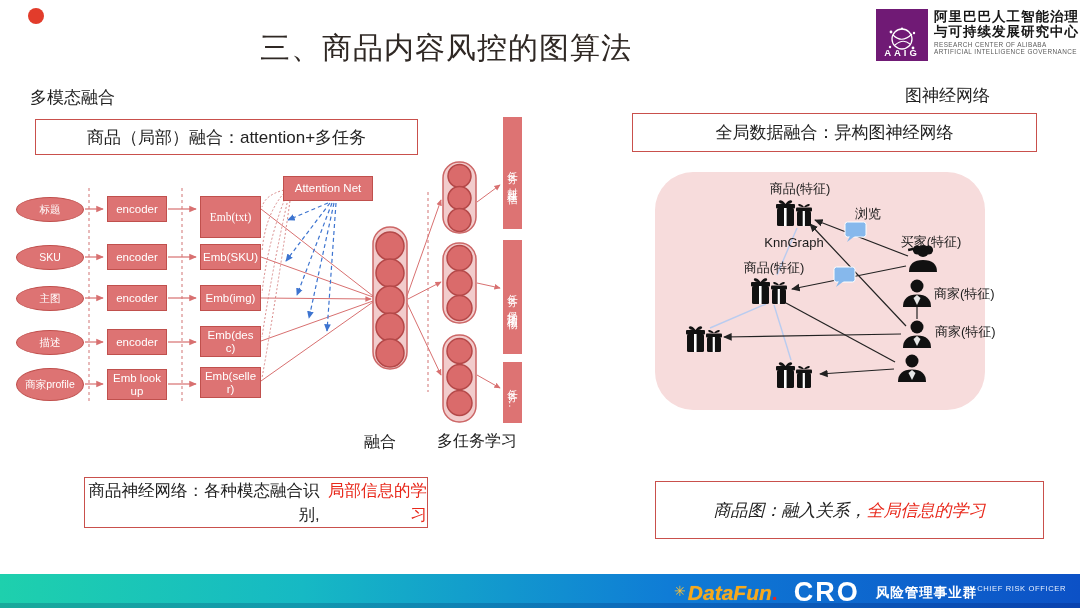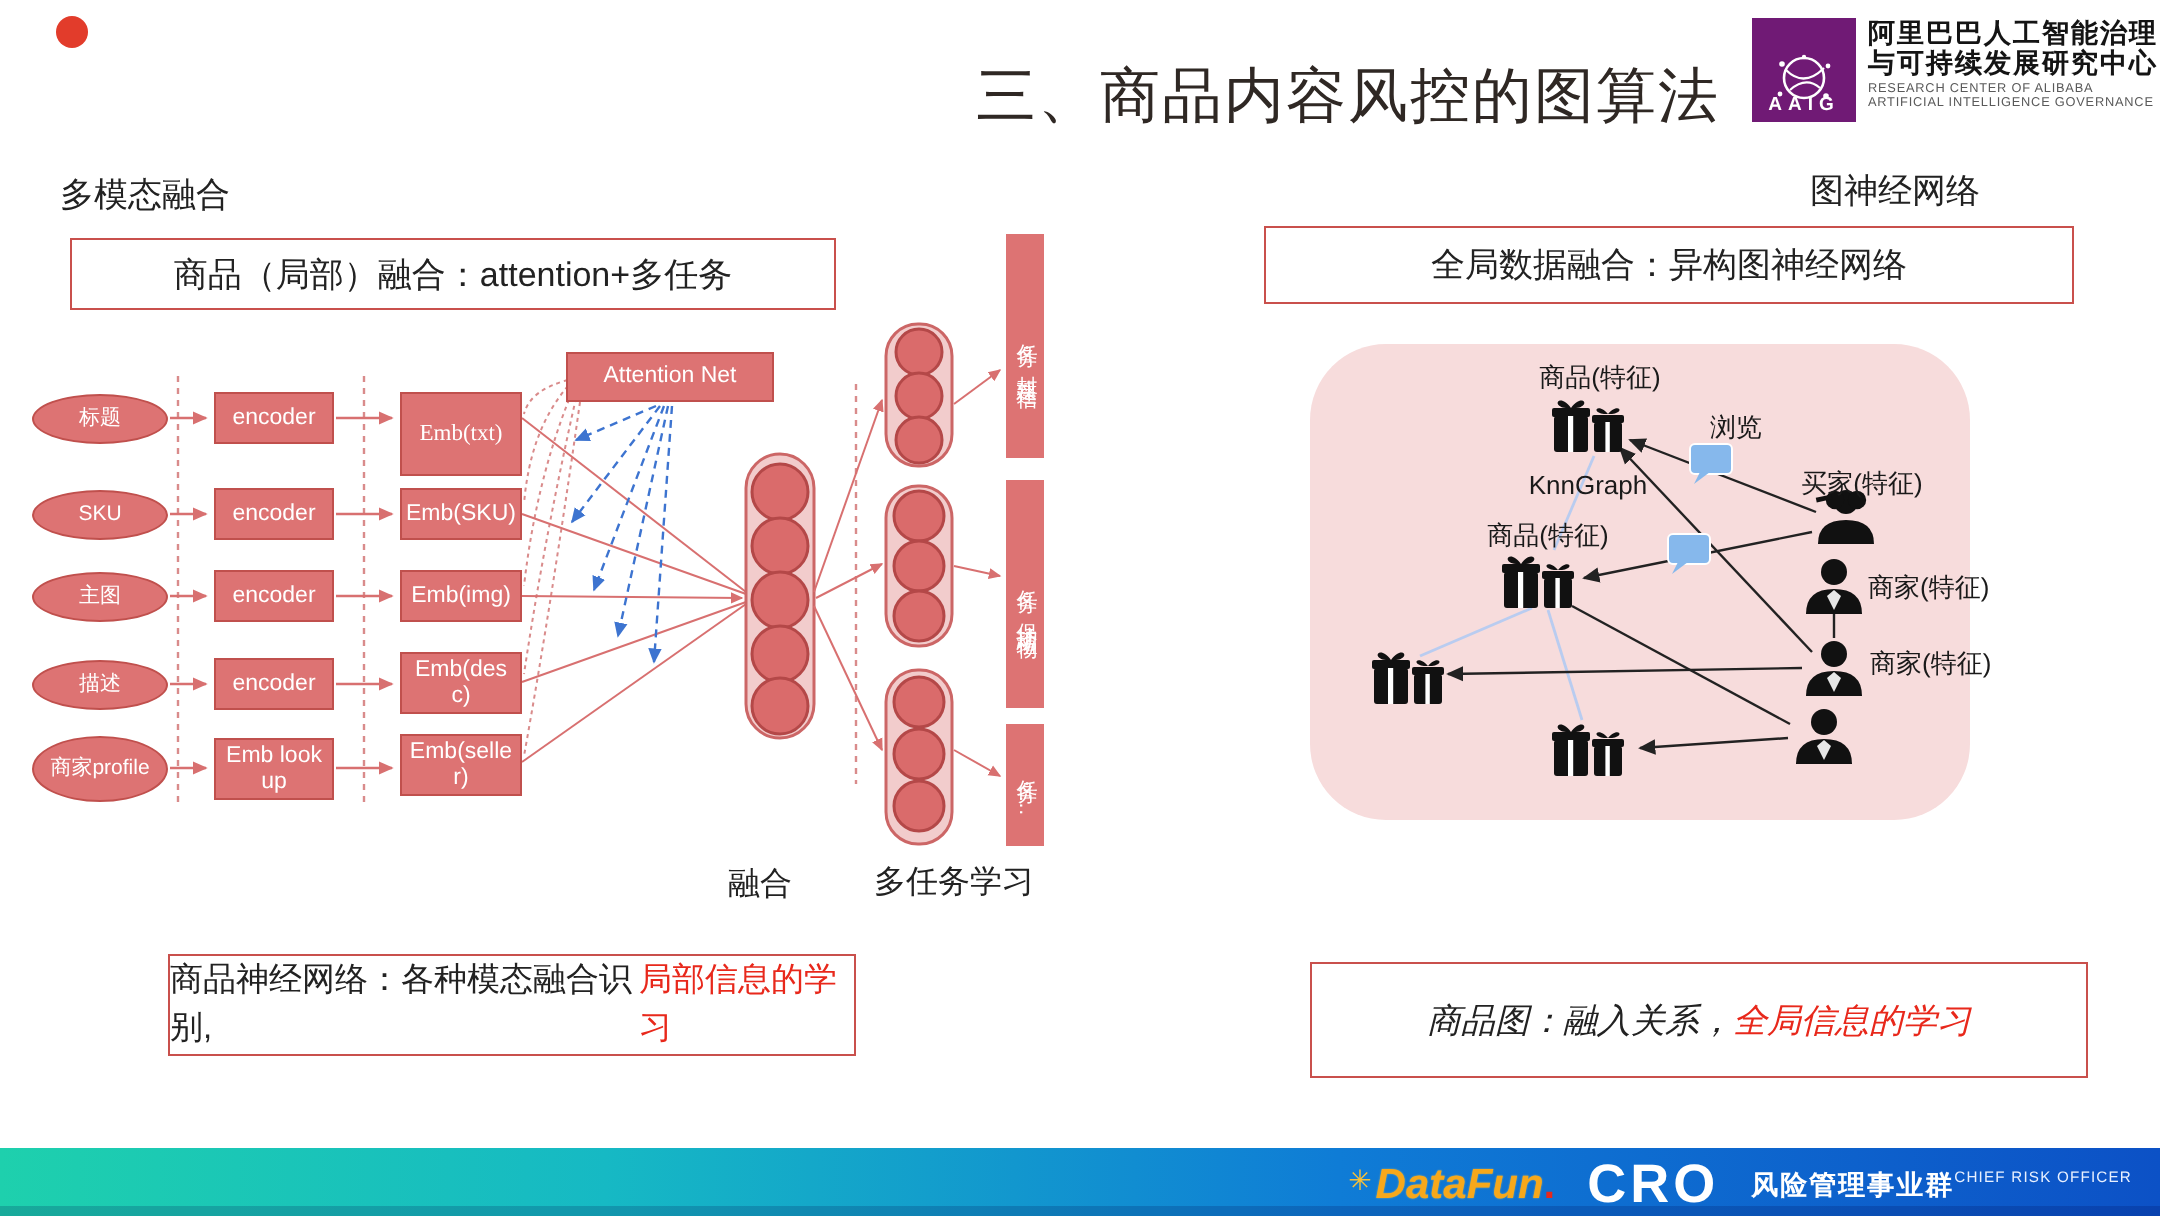--- a/index.html
+++ b/index.html
@@ -1,34 +1,34 @@
 <!DOCTYPE html>
 <html><head>
 <meta charset="utf-8">
 <style>
   html,body{margin:0;padding:0;background:#888;}
   .slide{position:relative;width:1080px;height:608px;background:#ffffff;overflow:hidden;
          font-family:"Liberation Sans","DejaVu Sans",sans-serif;}
   
   .accent-dot{position:absolute;left:28px;top:8px;width:16px;height:16px;border-radius:50%;background:#e23c2b;}
-  .slide-title{position:absolute;left:260px;top:28px;width:600px;text-align:right;
+  .slide-title{position:absolute;left:260px;top:28px;width:600px;text-align:left;
                font-size:30px;letter-spacing:1px;color:#2f2824;font-weight:400;}
   .logo{position:absolute;left:876px;top:9px;display:flex;gap:6px;align-items:flex-start;}
   .logo-box{width:52px;height:52px;background:#701a75;display:flex;flex-direction:column;
             align-items:center;justify-content:flex-end;padding-bottom:3px;box-sizing:border-box;}
   .logo-abbr{color:#fff;font-size:9.5px;font-weight:700;letter-spacing:3px;}
   .logo-text{display:flex;flex-direction:column;line-height:1.12;}
   .logo-cn{font-size:13.5px;font-weight:700;color:#141414;letter-spacing:1px;white-space:nowrap;}
   .logo-en{font-size:6.4px;color:#5a5a5a;letter-spacing:.4px;white-space:nowrap;}
   .logo-en.first{margin-top:2px;}
   
   .sec-label{position:absolute;font-size:17px;color:#222;}
   
   .rbox{position:absolute;border:1.5px solid #c9504c;background:#fff;display:flex;
-        align-items:center;justify-content:center;font-size:17px;color:#222;text-align:left;box-sizing:border-box;}
+        align-items:center;justify-content:center;font-size:17px;color:#222;text-align:right;box-sizing:border-box;}
   .rbox .red{color:#e8281b;}
   .cap2{flex-direction:row;line-height:1.45;font-size:16.5px;}
   
   .ell,.nbox,.abox{position:absolute;background:#dd7373;border:1.5px solid #c0504d;color:#fff;
         display:flex;align-items:center;justify-content:center;text-align:center;box-sizing:border-box;line-height:1.12;}
   .ell{border-radius:50%;font-size:10.5px;}
   .nbox{font-size:11.5px;word-break:break-all;padding:1px 2px;}
   .abox{font-size:11.5px;}
   .tbar{position:absolute;background:#dd7373;color:#fff;writing-mode:vertical-rl;
         font-size:10.5px;letter-spacing:2px;display:flex;justify-content:center;
@@ -174,21 +174,21 @@
   <div class="nbox" style="left:107px;top:285px;width:60px;height:26px;">encoder</div>
   <div class="nbox" style="left:107px;top:329px;width:60px;height:26px;">encoder</div>
   <div class="nbox" style="left:107px;top:369px;width:60px;height:31px;">Emb lookup</div>
 
   <div class="nbox" style="left:200px;top:196px;width:61px;height:42px;font-family:Liberation Serif, serif;">Emb(txt)</div>
   <div class="nbox" style="left:200px;top:244px;width:61px;height:26px;">Emb(SKU)</div>
   <div class="nbox" style="left:200px;top:285px;width:61px;height:26px;">Emb(img)</div>
   <div class="nbox" style="left:200px;top:326px;width:61px;height:31px;">Emb(desc)</div>
   <div class="nbox" style="left:200px;top:367px;width:61px;height:31px;">Emb(seller)</div>
 
-  <div class="abox" style="left:283px;top:176px;width:104px;height:25px;text-align:right;">Attention Net</div>
+  <div class="abox" style="left:283px;top:176px;width:90px;height:25px;text-align:right;">Attention Net</div>
 
   <div class="tbar" style="left:503px;top:117px;width:19px;height:112px;">任务：封建迷信</div>
   <div class="tbar" style="left:503px;top:240px;width:19px;height:114px;">任务：保护动植物</div>
   <div class="tbar" style="left:503px;top:362px;width:19px;height:61px;">任务：…</div>
 
   <div class="dlabel" style="left:364px;top:432px;">融合</div>
   <div class="dlabel" style="left:437px;top:431px;">多任务学习</div>
 
   <div class="rbox cap2" style="left:84px;top:477px;width:344px;height:51px;">
     <span>商品神经网络：各种模态融合识别,</span>

